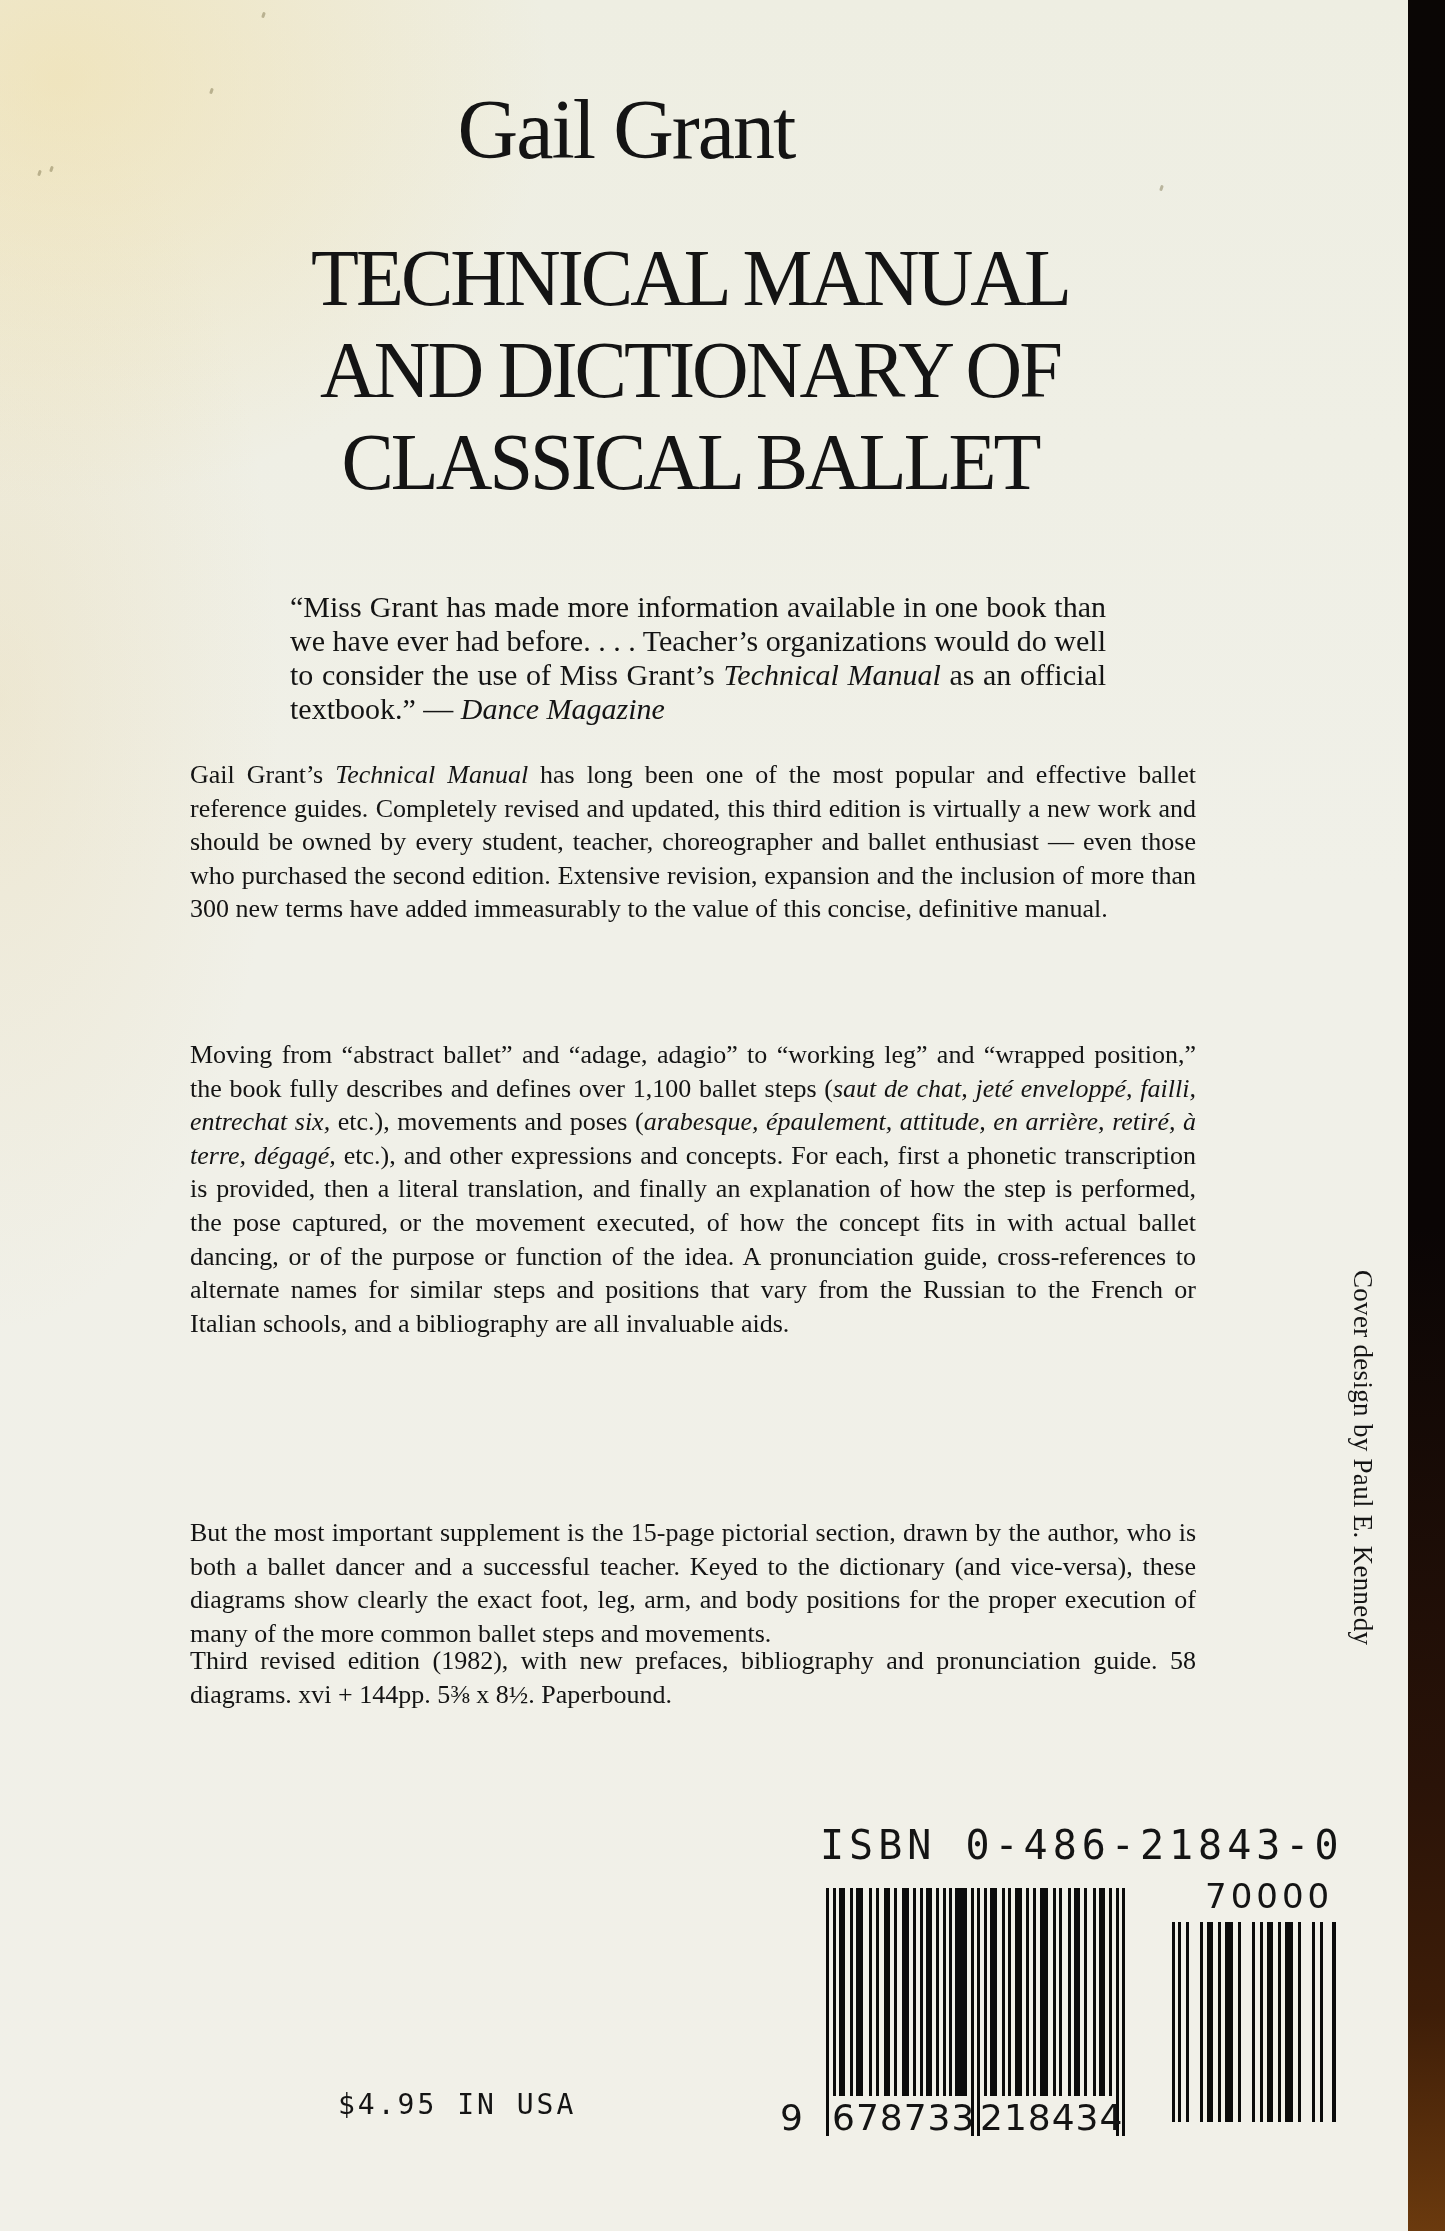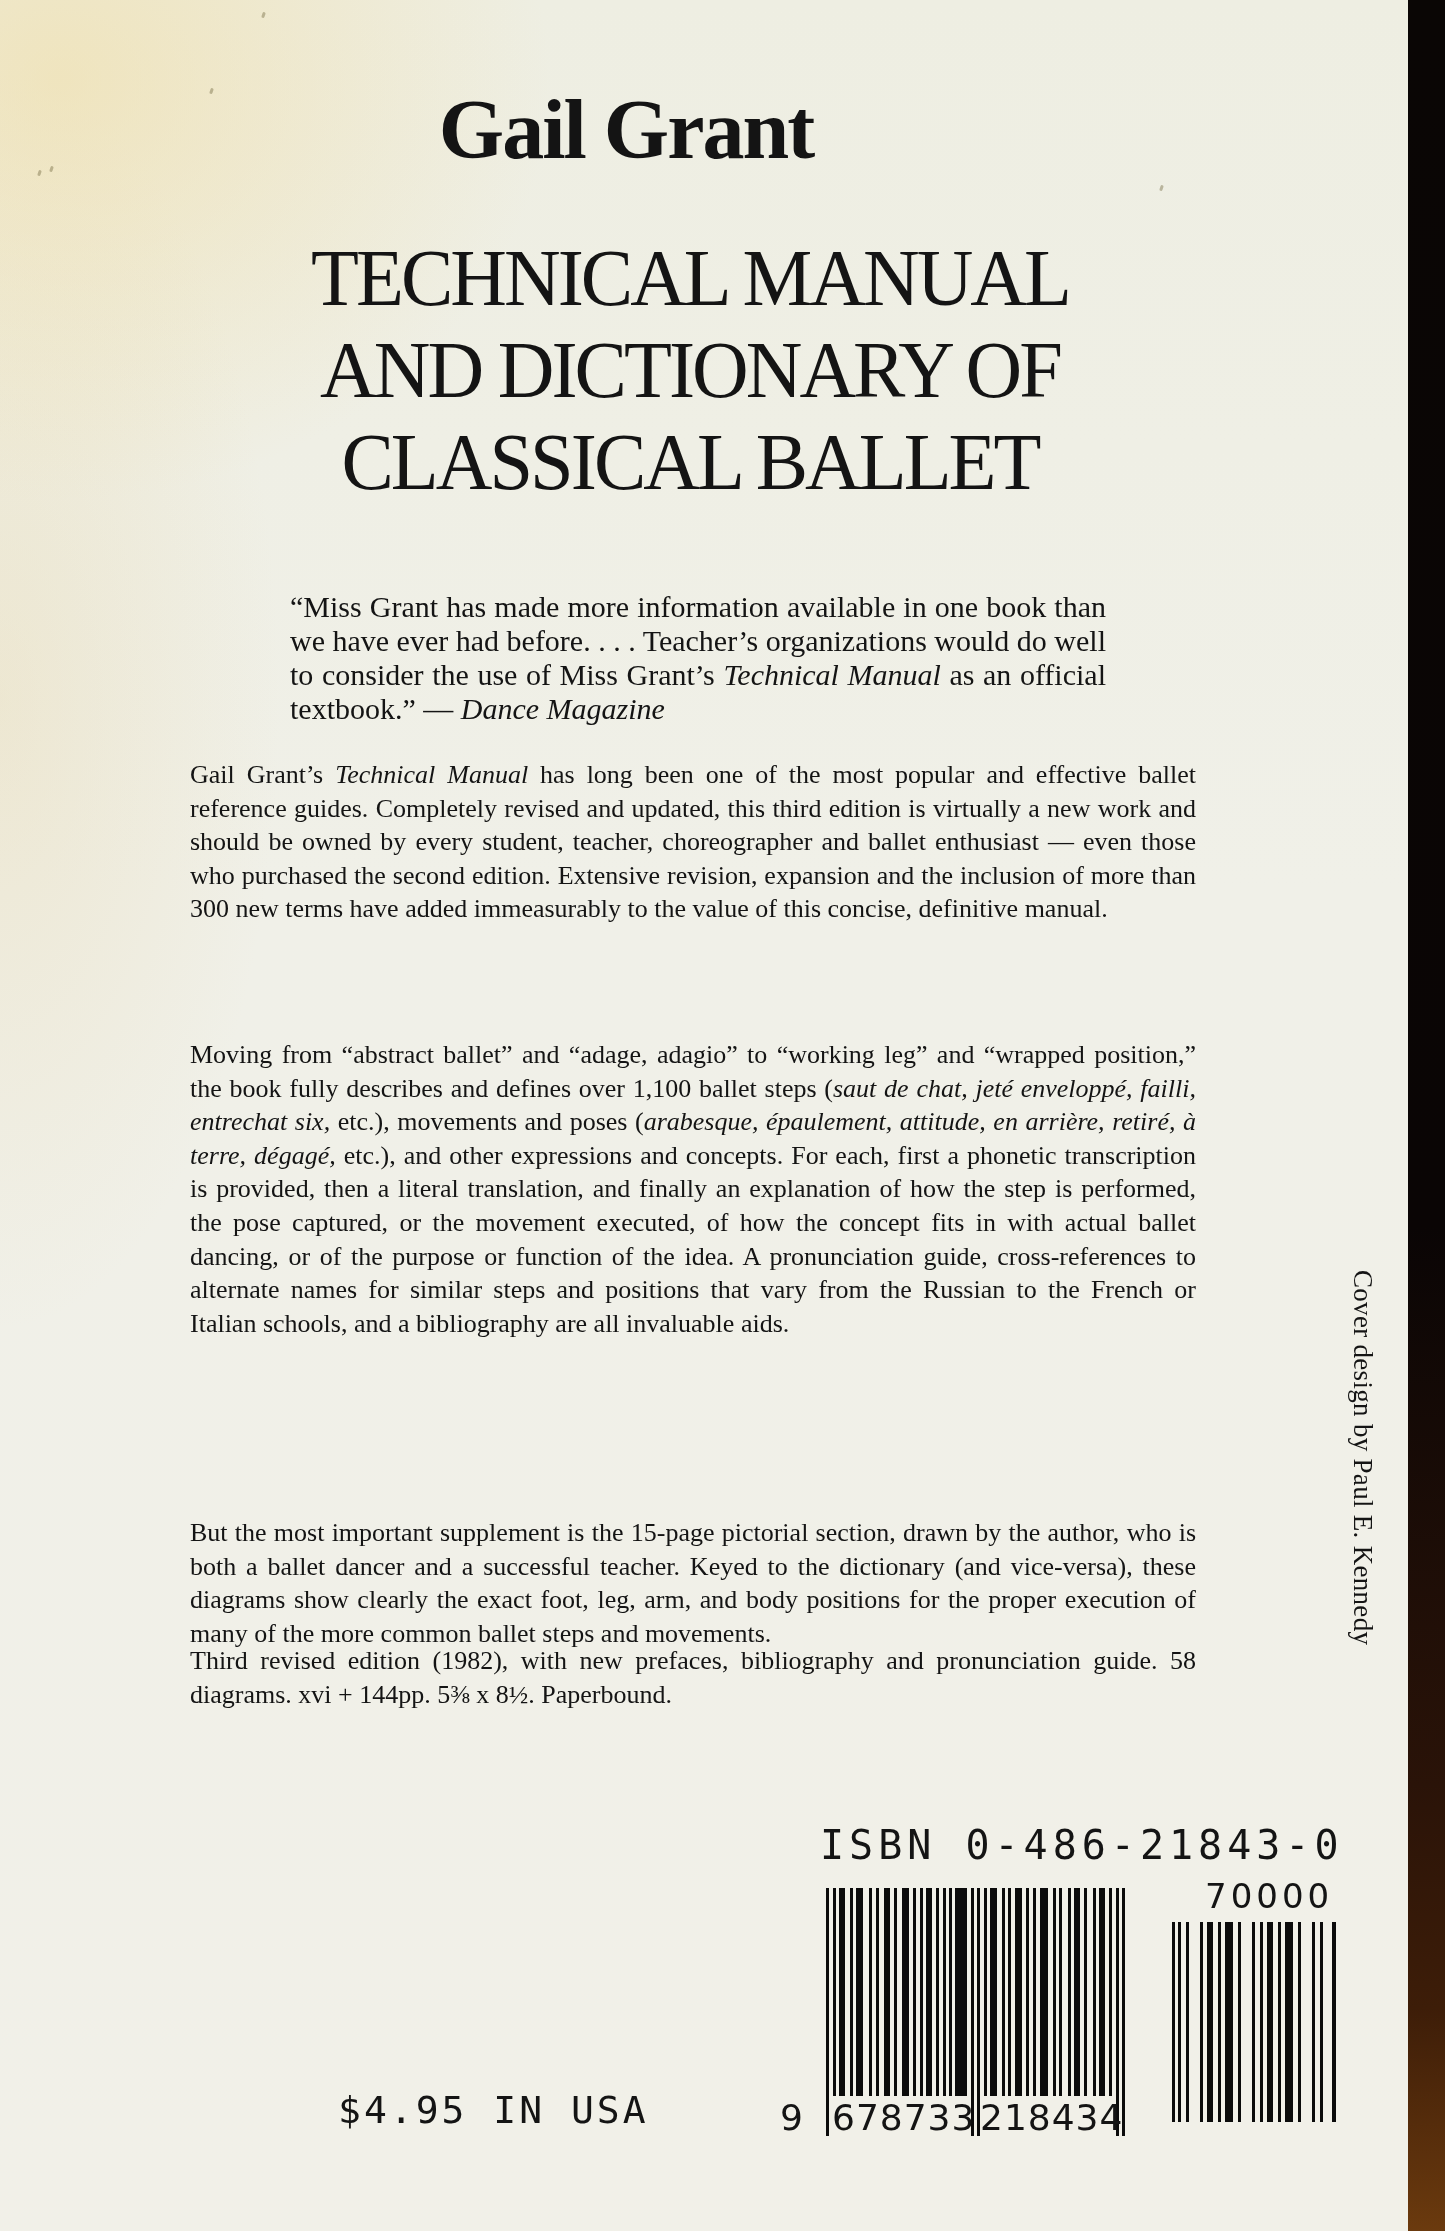--- a/index.html
+++ b/index.html
@@ -20,21 +20,20 @@
   .spine {
     position: absolute; left: 1408px; top: 0; width: 37px; height: 2231px;
     background: linear-gradient(180deg, #0a0605 0%, #0a0505 55%, #2a1308 80%, #3d1d08 90%, #6b3a0e 100%);
   }
   .speck { position: absolute; width: 3px; height: 6px; background: rgba(120,110,70,0.45); border-radius: 2px; transform: rotate(20deg); }
 
   .author {
     position: absolute; left: 0; width: 1242px; top: 88px;
     text-align: center; font-size: 84px; letter-spacing: -2px; line-height: 1;
     padding-left: 10px;
-    font-weight: bold;
   }
   .title {
     position: absolute; left: 150px; width: 1080px; top: 232px;
     text-align: center; font-size: 80px; line-height: 92px; letter-spacing: -3px;
     transform: scaleX(0.98);
   }
   .title div { white-space: nowrap; }
 
   .quote {
     position: absolute; left: 290px; width: 816px; top: 590px;
@@ -57,21 +56,21 @@
   }
 
   .isbn {
     position: absolute; left: 820px; top: 1806px;
     font-family: "DejaVu Sans Mono", "Liberation Mono", monospace;
     font-size: 40px; letter-spacing: 5px; white-space: nowrap; margin-top: 16px;
   }
   .price {
     position: absolute; left: 338px; top: 2088px;
     font-family: "DejaVu Sans Mono", "Liberation Mono", monospace;
-    font-size: 38px; letter-spacing: 3px; white-space: nowrap;
+    font-size: 28px; letter-spacing: 3px; white-space: nowrap;
   }
   .barcode-main { position: absolute; left: 812px; top: 1888px; width: 330px; height: 248px; }
   .barcode-addon { position: absolute; left: 1172px; top: 1922px; width: 168px; height: 200px; }
   .addon-label {
     position: absolute; left: 1205px; top: 1876px;
     font-family: "DejaVu Sans", sans-serif; font-size: 34px; letter-spacing: 4px;
   }
   .ean-digits {
     position: absolute; top: 2096px; height: 44px;
     font-family: "DejaVu Sans", sans-serif; font-size: 36px; line-height: 44px;

